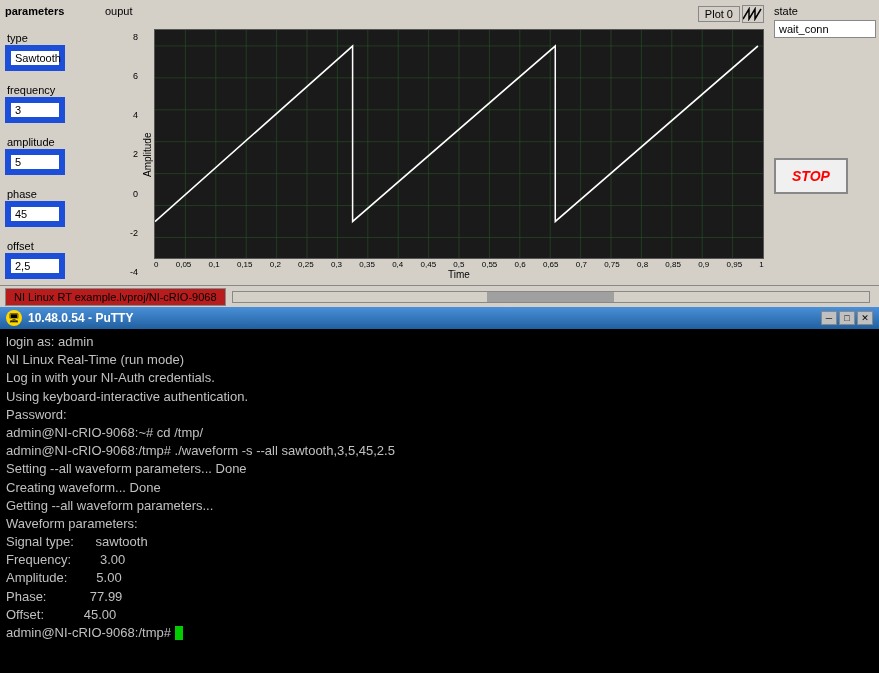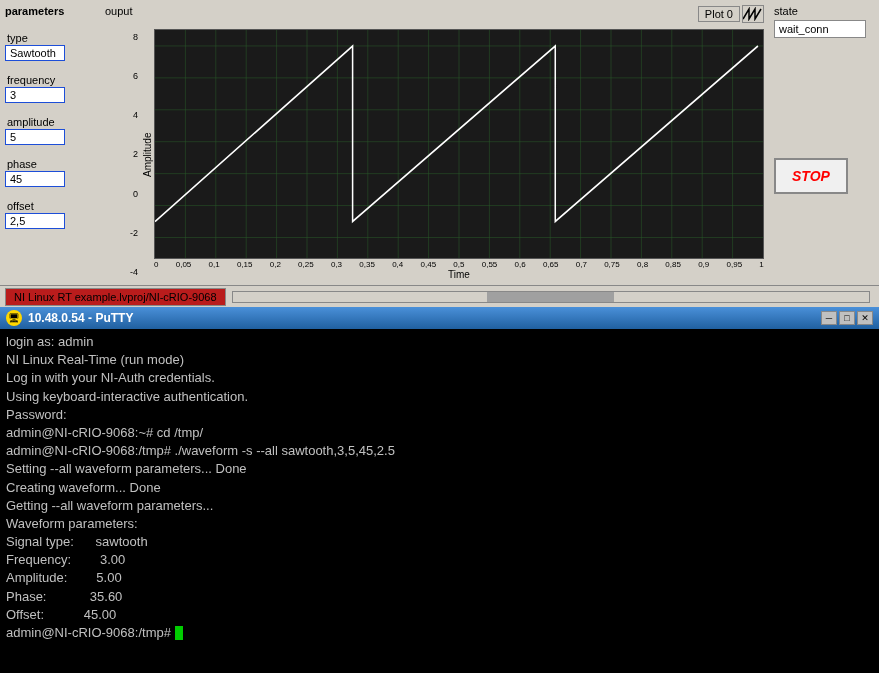--- a/index.html
+++ b/index.html
@@ -31,21 +31,21 @@
 
     .param-label {
       font-size: 11px;
       color: #000;
       background: #d4d0c8;
       padding: 1px 2px;
     }
 
     .param-value {
       background: white;
-      border: 1px solid #1d4ed8;
+      border: 6px solid #1d4ed8;
       padding: 1px 4px;
       font-size: 11px;
       width: 60px;
       display: block;
     }
 
     .plot-area {
       flex: 1;
       display: flex;
       flex-direction: column;
@@ -100,21 +100,21 @@
       font-size: 11px;
       font-weight: normal;
       margin-bottom: 3px;
     }
 
     .state-value {
       background: white;
       border: 1px solid #888;
       padding: 2px 4px;
       font-size: 11px;
-      width: 92px;
+      width: 102px;
     }
 
     .stop-btn {
       background: #f0f0f0;
       border: 2px solid #888;
       color: red;
       font-weight: bold;
       font-size: 14px;
       padding: 8px 16px;
       cursor: pointer;
@@ -412,18 +412,18 @@
     <div class="terminal-line">Password:</div>
     <div class="terminal-line">admin@NI-cRIO-9068:~# cd /tmp/</div>
     <div class="terminal-line">admin@NI-cRIO-9068:/tmp# ./waveform -s --all sawtooth,3,5,45,2.5</div>
     <div class="terminal-line">Setting --all waveform parameters... Done</div>
     <div class="terminal-line">Creating waveform... Done</div>
     <div class="terminal-line">Getting --all waveform parameters...</div>
     <div class="terminal-line">Waveform parameters:</div>
     <div class="terminal-line">Signal type:      sawtooth</div>
     <div class="terminal-line">Frequency:        3.00</div>
     <div class="terminal-line">Amplitude:        5.00</div>
-    <div class="terminal-line">Phase:            35.60</div>
+    <div class="terminal-line">Phase:            77.99</div>
     <div class="terminal-line">Offset:           45.00</div>
     <div class="terminal-line"></div>
     <div class="terminal-line">admin@NI-cRIO-9068:/tmp# <span class="cursor">&nbsp;</span></div>
   </div>
 </div>
 
 </body></html>

